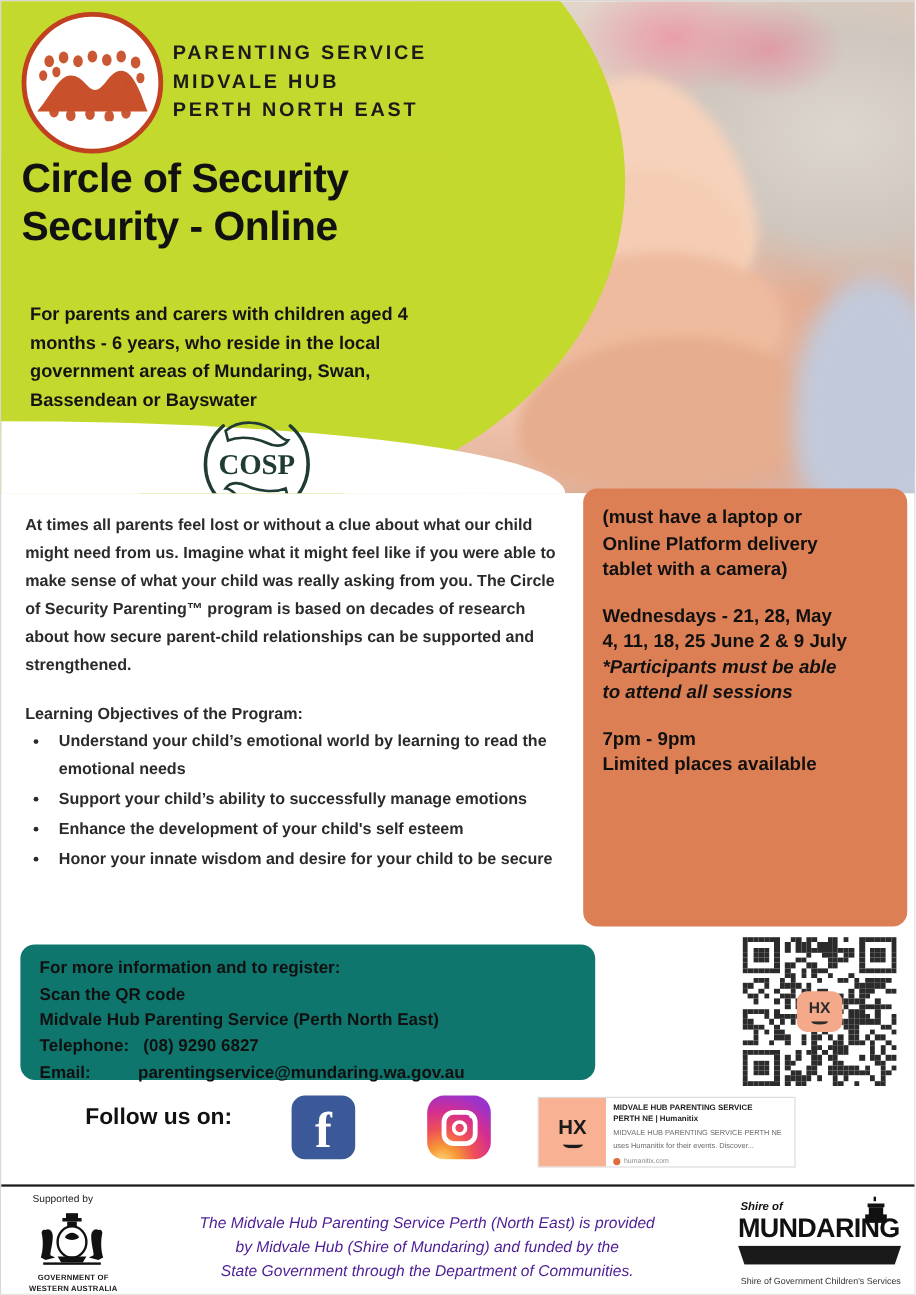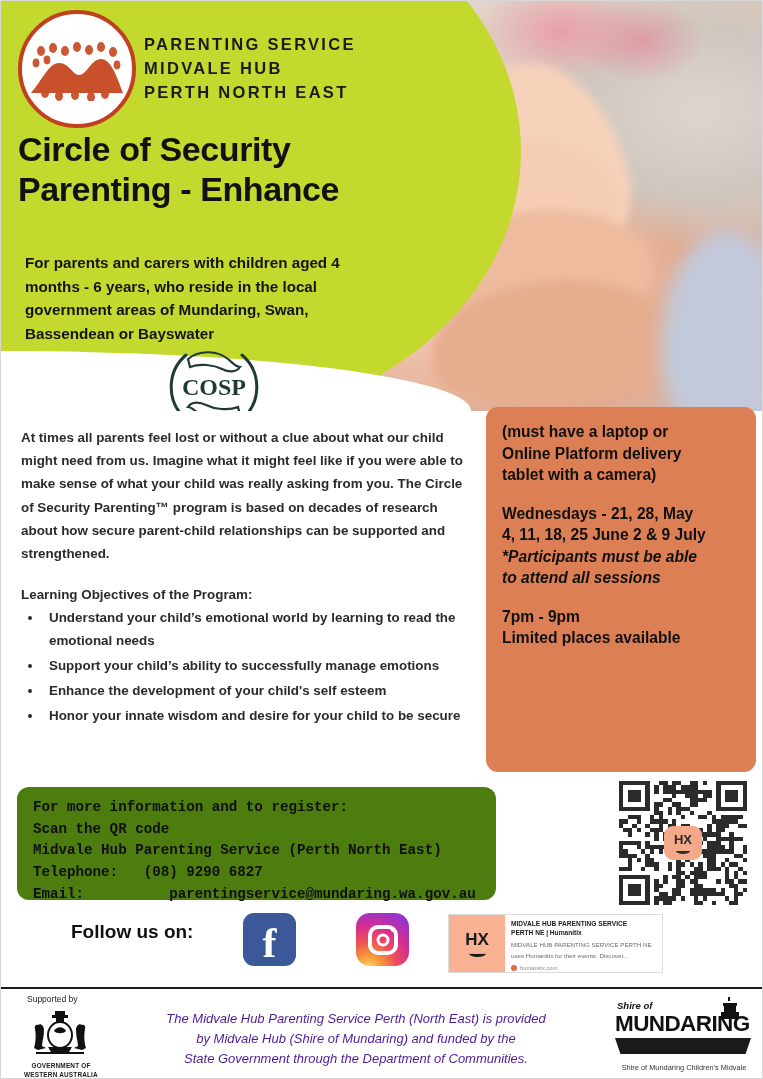--- a/index.html
+++ b/index.html
@@ -134,25 +134,24 @@
   .sess-line {
     font-size: 15.6px; font-weight: 800; line-height: 1.38;
   }
   .sess-line.ital { font-style: italic; }
   .sess-gap { height: 17px; }
 
   
   .contact-box {
     position: absolute; left: 16px; top: 786px;
     width: 479px; height: 113px;
-    background: #4d7c0f;
+    background: #0f766e;
     border-radius: 12px;
     padding: 10px 16px;
     color: #101010;
-    font-family: Liberation Mono, monospace;
   }
   .contact-line {
     font-size: 14.2px; font-weight: 800; line-height: 1.53;
     white-space: pre;
   }
 
   
   .qr-wrap {
     position: absolute; left: 618px; top: 780px;
     width: 128px; height: 124px;
@@ -354,21 +353,21 @@
     </div>
 
     <div class="brand">
       <div>PARENTING SERVICE</div>
       <div>MIDVALE HUB</div>
       <div>PERTH NORTH EAST</div>
     </div>
 
     <div class="headline">
       <div>Circle of Security</div>
-      <div>Parenting - Enhance</div>
+      <div>Security - Online</div>
     </div>
 
     <div class="eligibility">For parents and carers with children aged 4 months - 6 years, who reside in the local government areas of Mundaring, Swan, Bassendean or Bayswater</div>
 
     <div class="cosp">
       <svg viewBox="0 0 96 96">
         <path d="M20 16 A42 42 0 0 0 20 80" stroke="#1f3b34" stroke-width="3" fill="none" stroke-linecap="round"></path>
         <path d="M76 16 A42 42 0 0 1 76 80" stroke="#1f3b34" stroke-width="3" fill="none" stroke-linecap="round"></path>
         <path d="M20 80 A42 42 0 0 0 76 80" stroke="#1f3b34" stroke-width="3" fill="none" stroke-linecap="round"></path>
         <path d="M22 20 C34 10 52 12 62 20 C68 25 70 28 74 28 C70 34 62 33 56 30 C48 26 34 24 24 28 Z" fill="none" stroke="#1f3b34" stroke-width="2.2"></path>
@@ -1326,16 +1325,16 @@
       <div class="mund-bar"></div>
       <svg class="mund-tower" viewBox="0 0 26 22">
         <g fill="#111">
           <rect x="11" y="0" width="2" height="4"></rect>
           <path d="M6 6 h14 v3 h-14z"></path>
           <rect x="7" y="9" width="12" height="13"></rect>
           <rect x="4" y="15" width="18" height="7"></rect>
         </g>
       </svg>
     </div>
-    <div class="mund-sub">Shire of Mundaring Children's Midvale</div>
+    <div class="mund-sub">Shire of Government Children's Services</div>
   </div>
 
 </div>
 
 </body></html>

